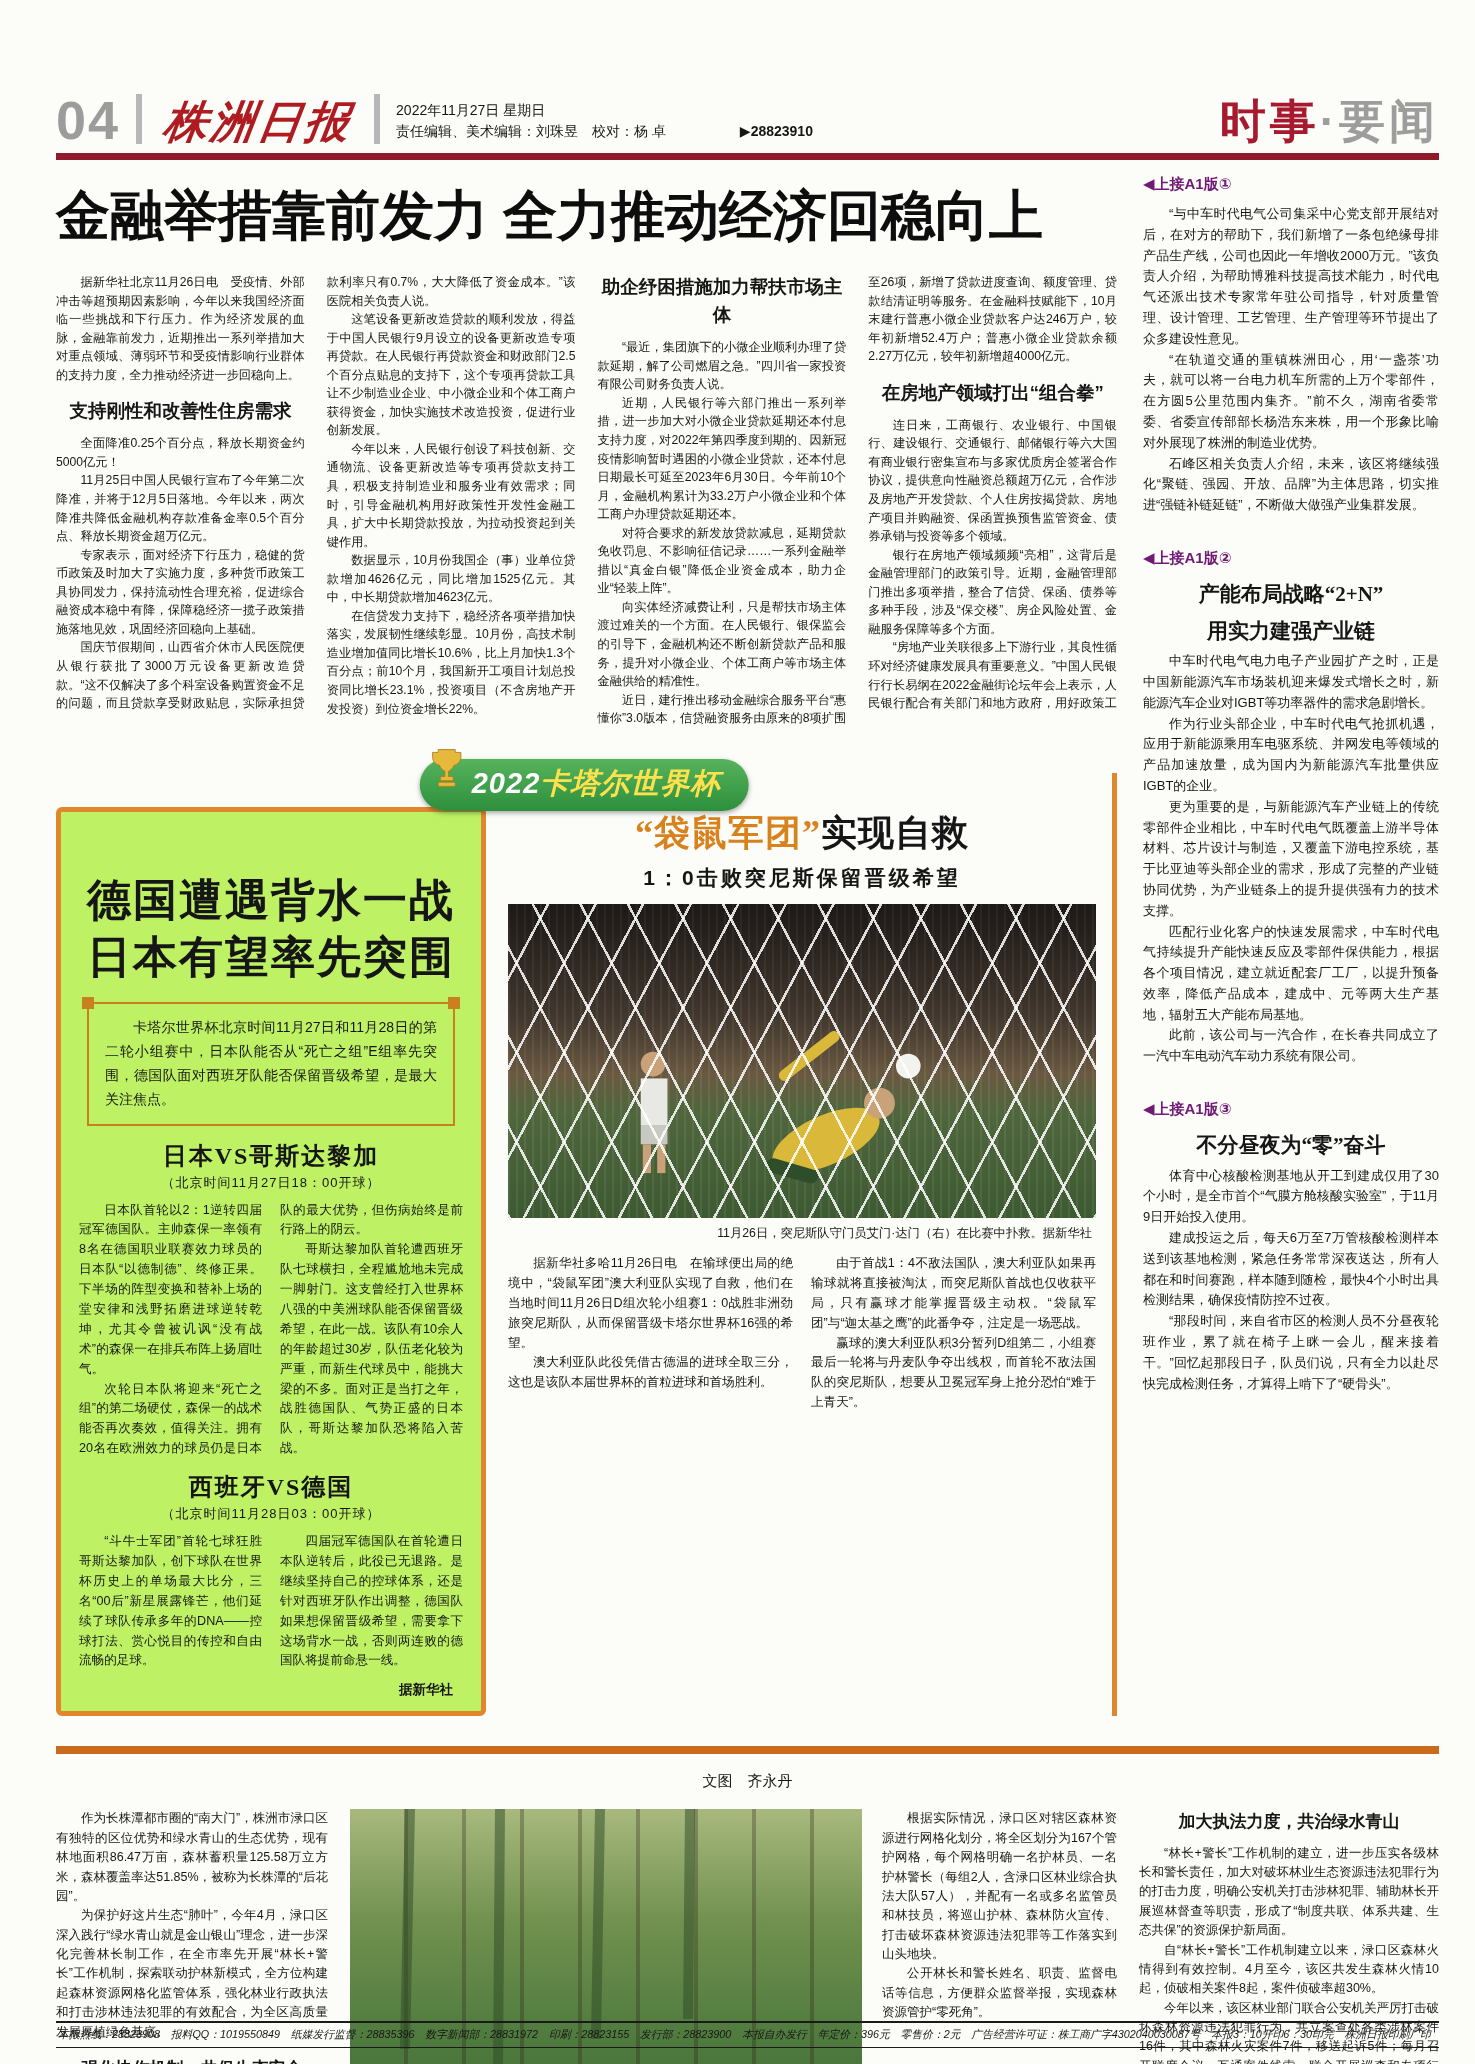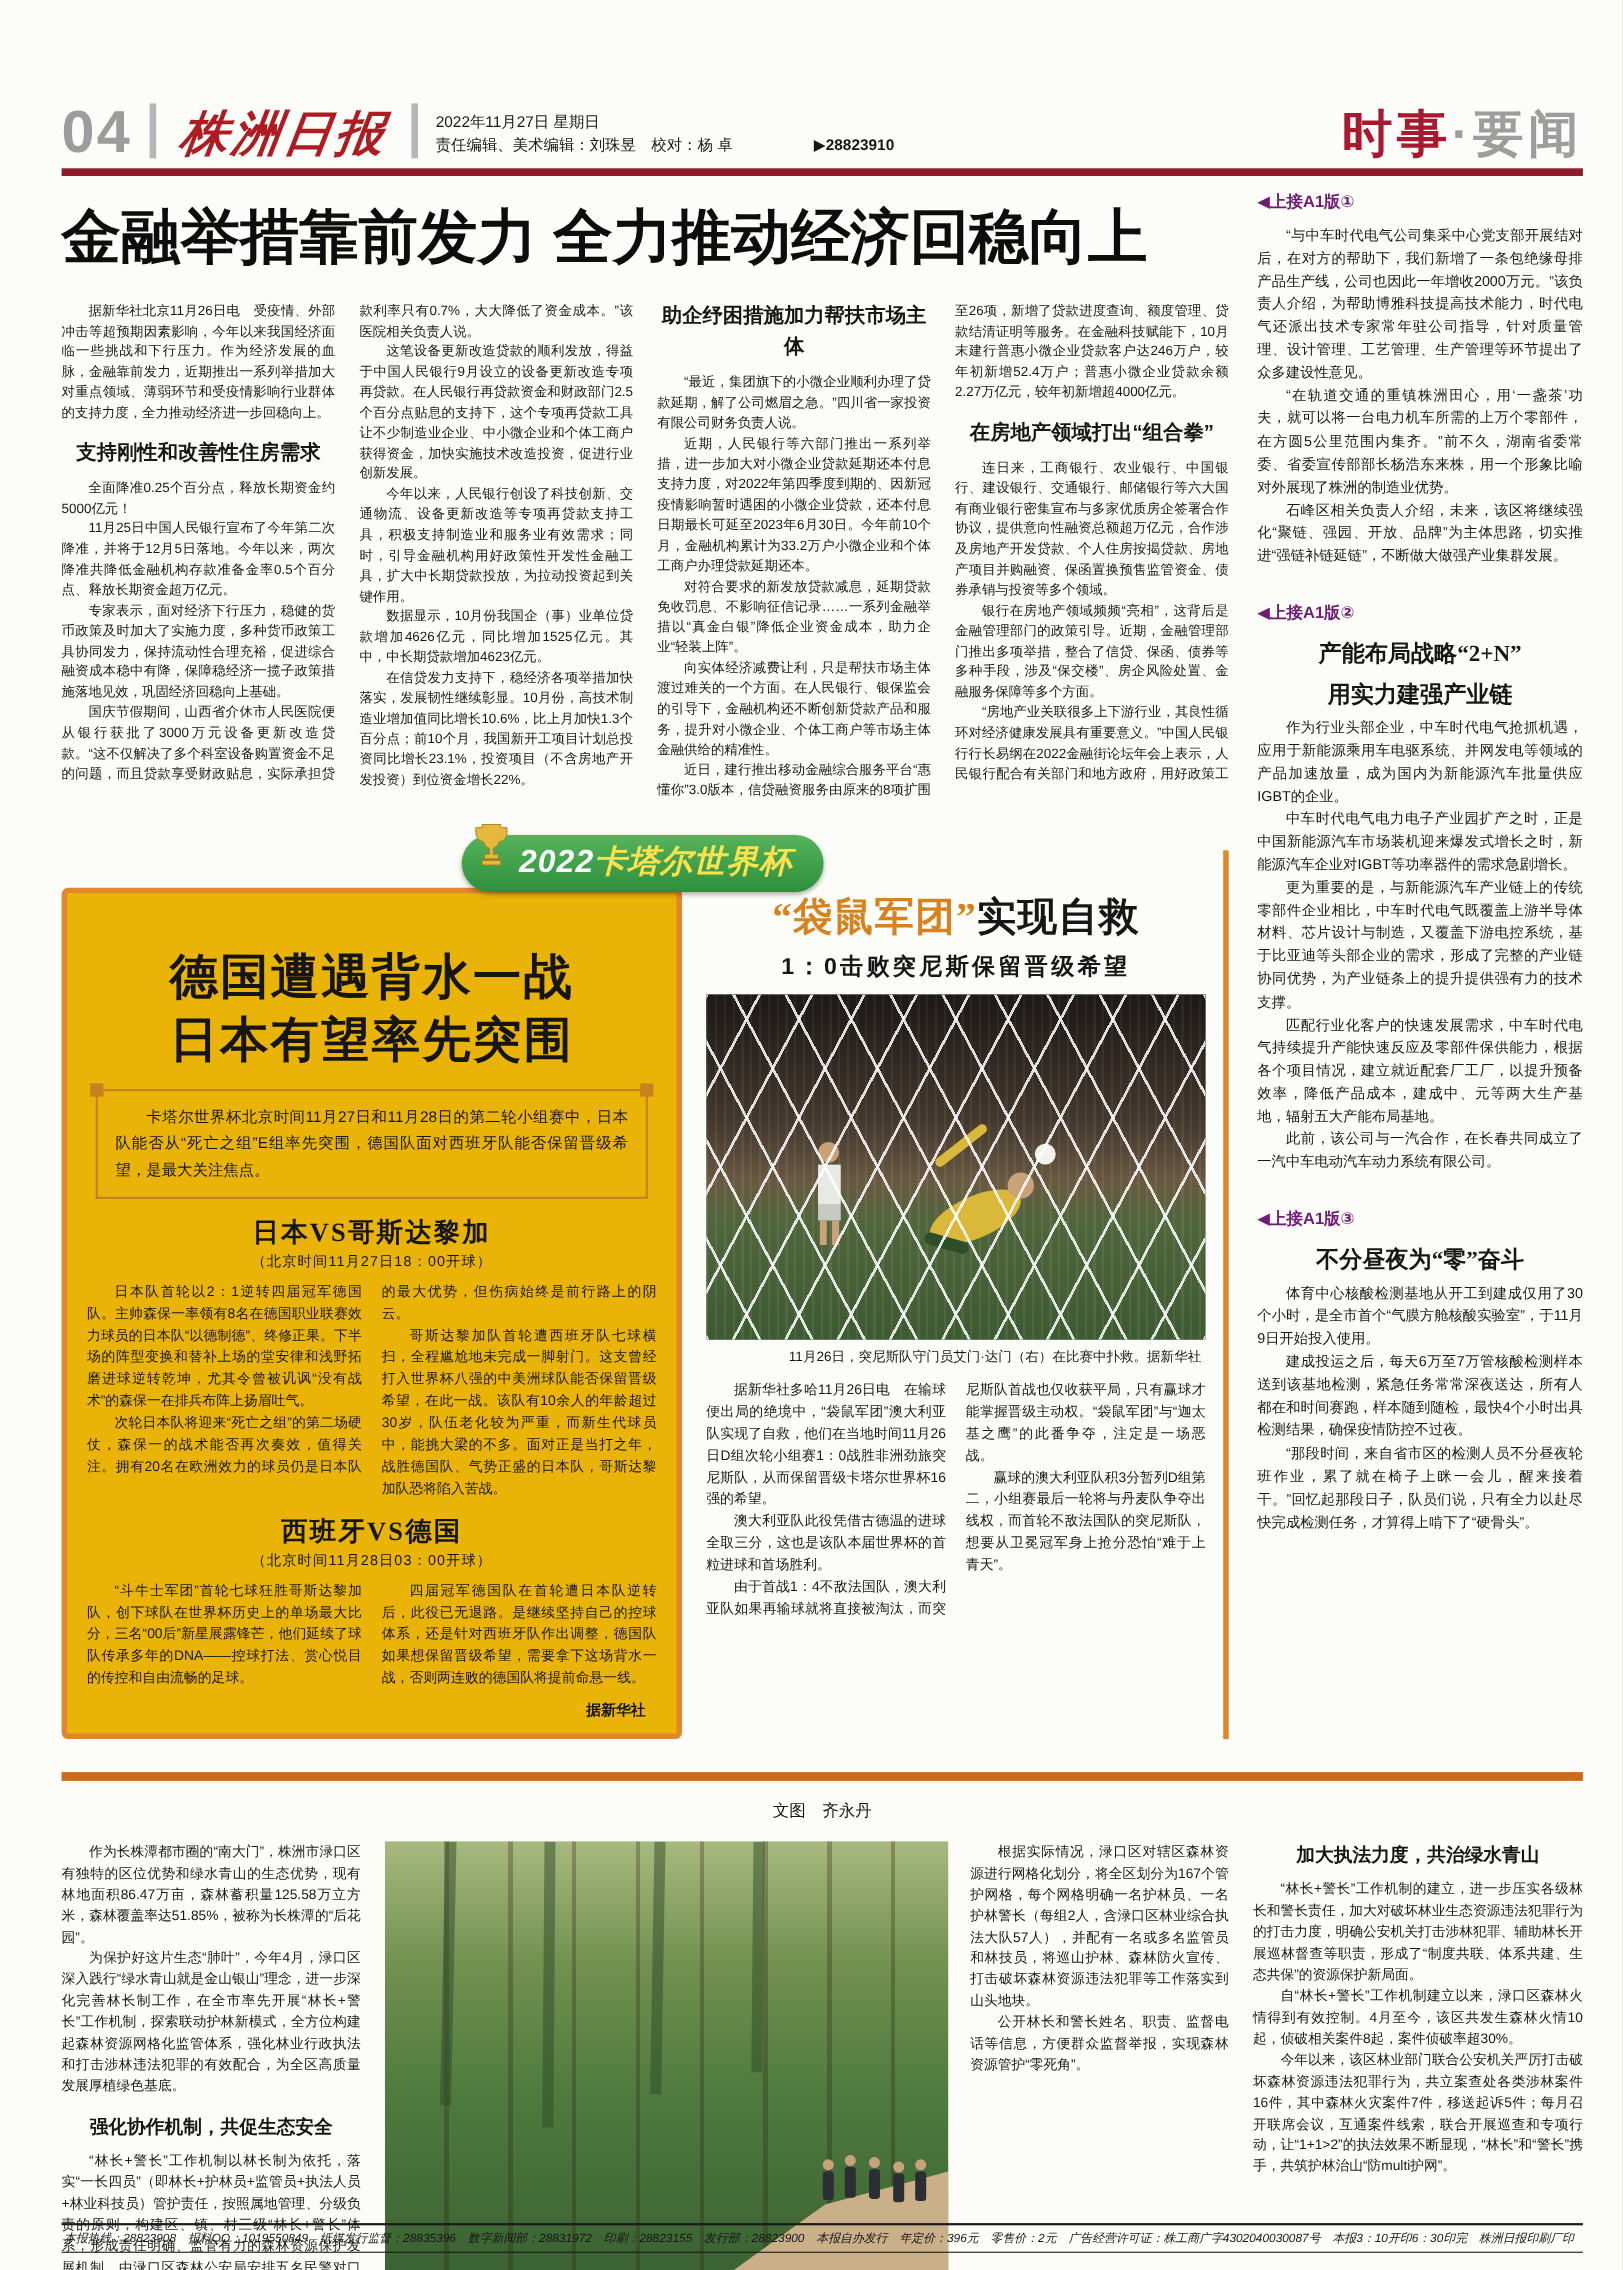--- a/index.html
+++ b/index.html
@@ -41,22 +41,22 @@
 
   
   .wc { margin-top:30px; position:relative; padding:34px 16px 0 0; border-right:5px solid #e0872e; }
   .wc-banner { position:absolute; top:-14px; left:50%; transform:translateX(-50%);
     background:linear-gradient(#57b35c,#2d8f3c); color:#fff; border-radius:26px;
     padding:5px 28px 7px 52px; font-size:29px; font-weight:900; font-style:italic;
     letter-spacing:1px; box-shadow:0 2px 5px rgba(0,0,0,.35); z-index:3; white-space:nowrap;text-align:right; }
   .wc-banner .txt { color:#ffe14d; }
   .trophy { position:absolute; left:10px; top:-12px; }
   .wc-row { display:flex; gap:22px; }
-  .wc-left { width:564px; flex:none; border:5px solid #e0872e; border-radius:6px;
-             padding:48px 18px 12px; box-sizing:border-box; background:#eab308; }
+  .wc-left { width:430px; flex:none; border:5px solid #e0872e; border-radius:6px;
+             padding:60px 18px 12px; box-sizing:border-box; background:#bef264; }
   .wc-left h2 { font-family:"Liberation Serif","DejaVu Serif",serif; font-size:44px; font-weight:900;
                 text-align:center; line-height:1.3; margin:0 0 16px; letter-spacing:2px; }
   .wc-intro { border:2px solid #c9801f; position:relative; padding:12px 16px; margin:0 8px 14px;
               font-size:14px; line-height:1.7; text-align:justify; }
   .wc-intro::before, .wc-intro::after { content:""; position:absolute; width:12px; height:12px; background:#c9801f; top:-7px; }
   .wc-intro::before { left:-7px; } .wc-intro::after { right:-7px; }
   .match h3 { text-align:center; font-family:"Liberation Serif","DejaVu Serif",serif; font-weight:bold;
               font-size:24px; margin:12px 0 2px; letter-spacing:2px; }
   .mtime { text-align:center; font-size:13px; margin:0 0 9px; letter-spacing:1px; }
   .cols2 { column-count:2; column-gap:18px; font-size:12.6px; line-height:1.58; text-align:justify; }
@@ -244,22 +244,22 @@
             <p class="para">“与中车时代电气公司集采中心党支部开展结对后，在对方的帮助下，我们新增了一条包绝缘母排产品生产线，公司也因此一年增收2000万元。”该负责人介绍，为帮助博雅科技提高技术能力，时代电气还派出技术专家常年驻公司指导，针对质量管理、设计管理、工艺管理、生产管理等环节提出了众多建设性意见。</p>
             <p class="para">“在轨道交通的重镇株洲田心，用‘一盏茶’功夫，就可以将一台电力机车所需的上万个零部件，在方圆5公里范围内集齐。”前不久，湖南省委常委、省委宣传部部长杨浩东来株，用一个形象比喻对外展现了株洲的制造业优势。</p>
             <p class="para">石峰区相关负责人介绍，未来，该区将继续强化“聚链、强园、开放、品牌”为主体思路，切实推进“强链补链延链”，不断做大做强产业集群发展。</p>
           </div>
       </div>
       <div class="jump">
         <div class="jump-label">◀上接A1版②</div>
         <h3 class="jump-title">产能布局战略“2+N”</h3>
         <h3 class="jump-title" style="margin-top:0;">用实力建强产业链</h3>
         <div>
+            <p class="para">中车时代电气电力电子产业园扩产之时，正是中国新能源汽车市场装机迎来爆发式增长之时，新能源汽车企业对IGBT等功率器件的需求急剧增长。</p>
             <p class="para">作为行业头部企业，中车时代电气抢抓机遇，应用于新能源乘用车电驱系统、并网发电等领域的产品加速放量，成为国内为新能源汽车批量供应IGBT的企业。</p>
-            <p class="para">中车时代电气电力电子产业园扩产之时，正是中国新能源汽车市场装机迎来爆发式增长之时，新能源汽车企业对IGBT等功率器件的需求急剧增长。</p>
             <p class="para">更为重要的是，与新能源汽车产业链上的传统零部件企业相比，中车时代电气既覆盖上游半导体材料、芯片设计与制造，又覆盖下游电控系统，基于比亚迪等头部企业的需求，形成了完整的产业链协同优势，为产业链条上的提升提供强有力的技术支撑。</p>
             <p class="para">匹配行业化客户的快速发展需求，中车时代电气持续提升产能快速反应及零部件保供能力，根据各个项目情况，建立就近配套厂工厂，以提升预备效率，降低产品成本，建成中、元等两大生产基地，辐射五大产能布局基地。</p>
             <p class="para">此前，该公司与一汽合作，在长春共同成立了一汽中车电动汽车动力系统有限公司。</p>
           </div>
       </div>
       <div class="jump">
         <div class="jump-label">◀上接A1版③</div>
         <h3 class="jump-title">不分昼夜为“零”奋斗</h3>
         <div>
             <p class="para">体育中心核酸检测基地从开工到建成仅用了30个小时，是全市首个“气膜方舱核酸实验室”，于11月9日开始投入使用。</p>

